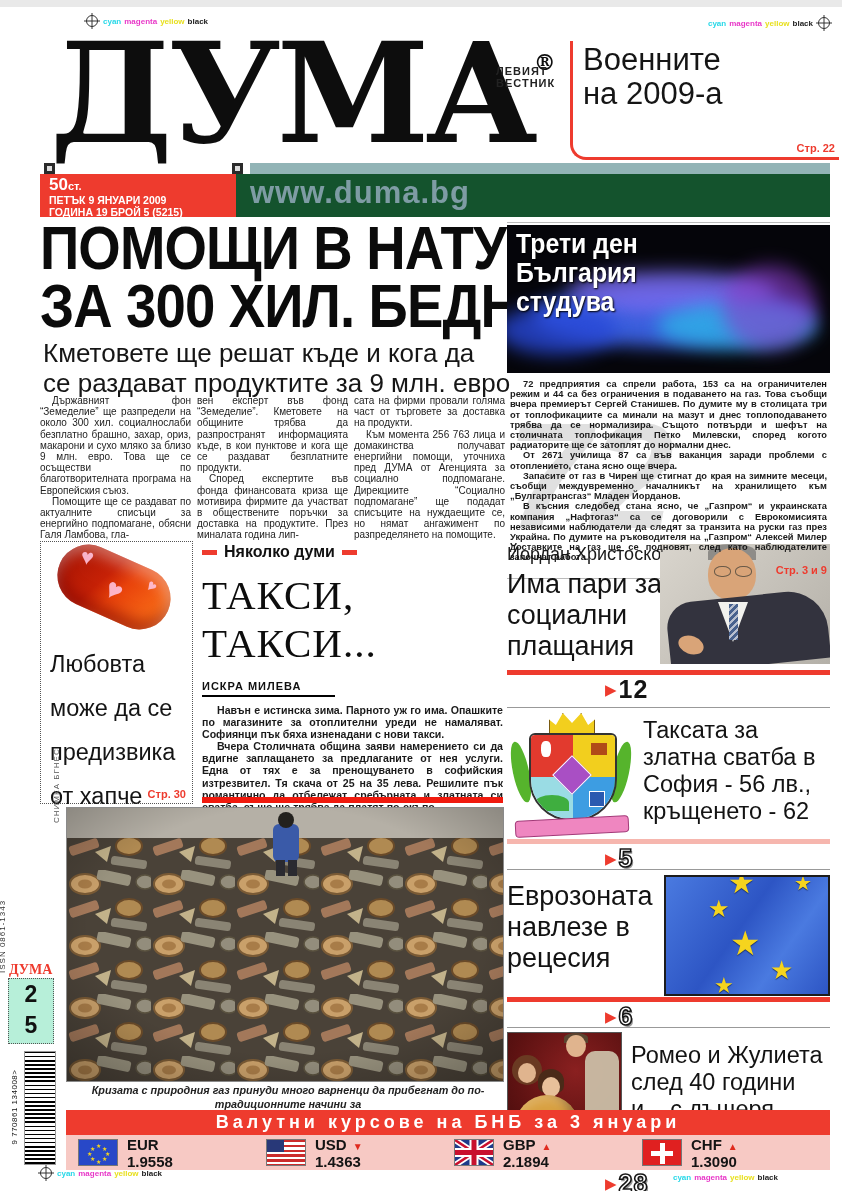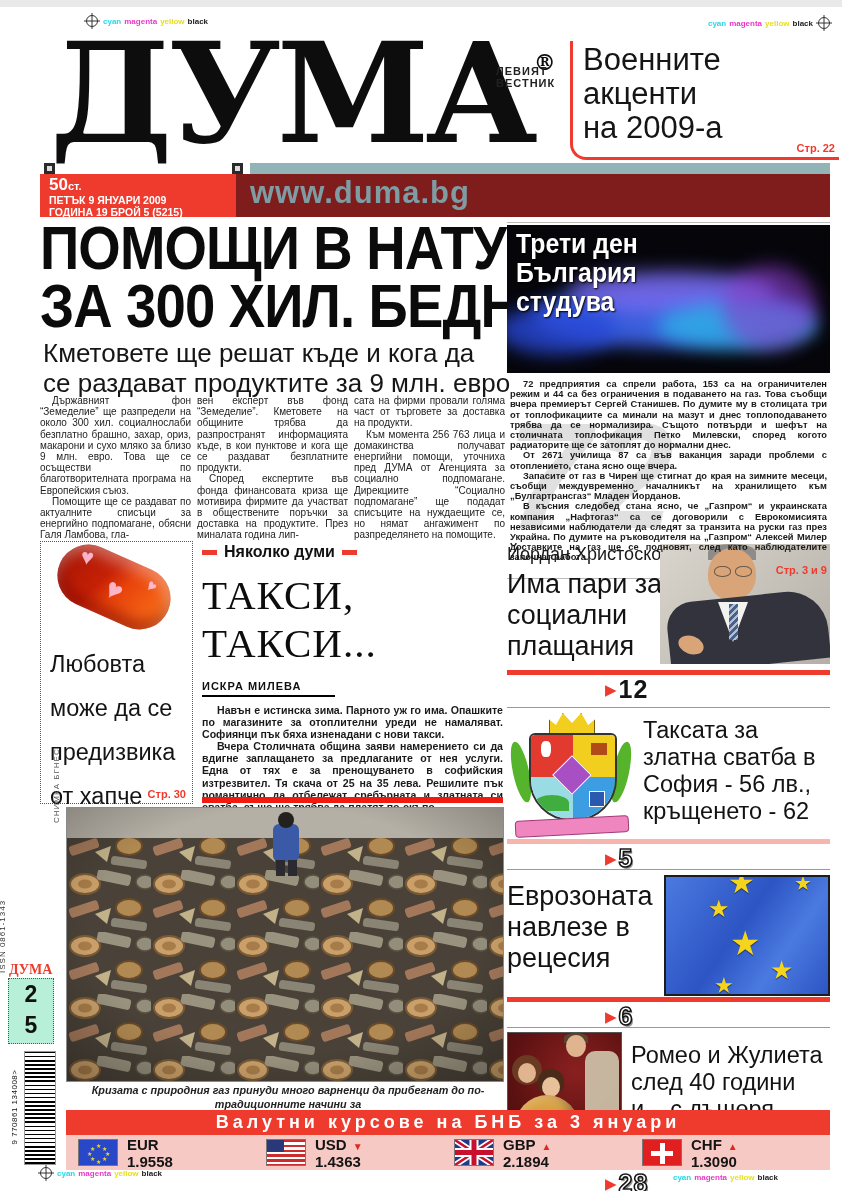--- a/index.html
+++ b/index.html
@@ -30,21 +30,21 @@
   .mini-icon{width:11px;height:11px;background:#2a2a2a;top:156px;}
   .mini-icon::after{content:"";position:absolute;left:3px;top:3px;width:5px;height:5px;background:#dcdcdc;}
 
   
   .infobox{left:40px;top:167px;width:196px;height:43px;background:#ee3b2e;color:#fff;
            padding:3px 0 0 9px;box-sizing:border-box;}
   .price{font-weight:bold;line-height:15px;}
   .price .v{font-size:17px;}
   .price .u{font-size:11px;}
   .infoline{font-size:10.5px;font-weight:bold;line-height:12px;}
-  .webbar{left:236px;top:167px;width:594px;height:43px;background:#7f1d1d;}
+  .webbar{left:236px;top:167px;width:594px;height:43px;background:#14532d;}
   .website{position:absolute;left:14px;top:1px;font-size:31px;font-weight:bold;color:#7e9ca4;letter-spacing:1px;}
 
   
   .hl{left:40px;top:212px;}
   .hl .l{font-size:62px;line-height:58px;font-weight:800;letter-spacing:-1px;
          transform:scaleX(.88);transform-origin:0 0;white-space:nowrap;color:#0b0b0b;}
   .subhead{left:43px;top:331px;font-size:26px;line-height:30px;color:#161616;}
 
   
   .col{top:388px;width:151px;font-size:10px;line-height:11.2px;text-align:justify;color:#222;}
@@ -239,21 +239,20 @@
   </div>
 
   <div class="abs masthead"><span>ДУМА</span><sup>®</sup></div>
   <div class="abs tagline">
     <div>ЛЕВИЯТ</div>
     <div>ВЕСТНИК</div>
   </div>
 
   <div class="abs promo">
     <div class="ln">Военните</div>
-    <div class="ln">акценти</div>
     <div class="ln">на 2009-а</div>
     <div class="pref">Стр. 22</div>
   </div>
 
   <div class="abs teal"></div>
   <div class="abs mini-icon" style="left:44px;"></div>
   <div class="abs mini-icon" style="left:232px;"></div>
 
   <div class="abs infobox">
     <div class="price"><span class="v">50</span><span class="u">ст.</span></div>

